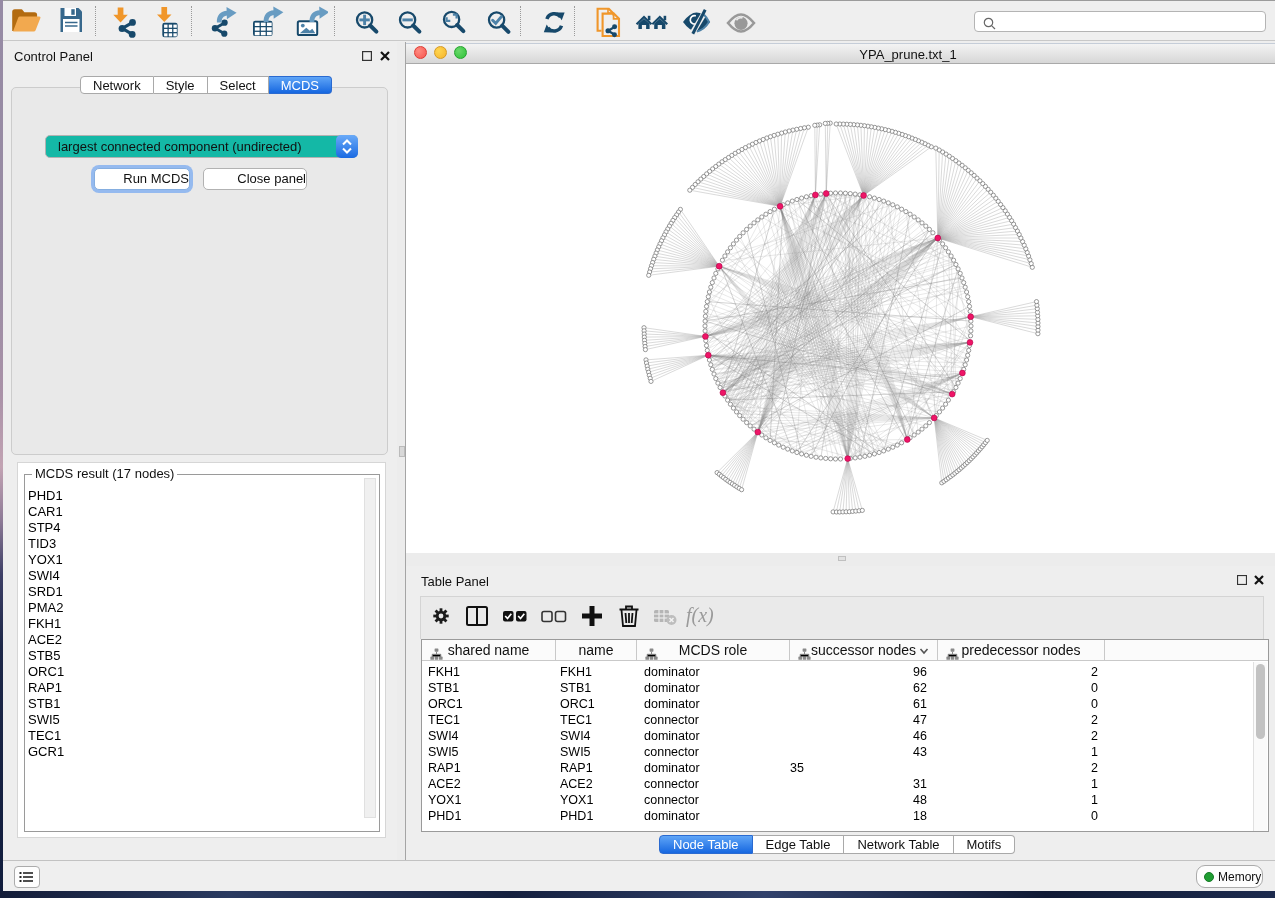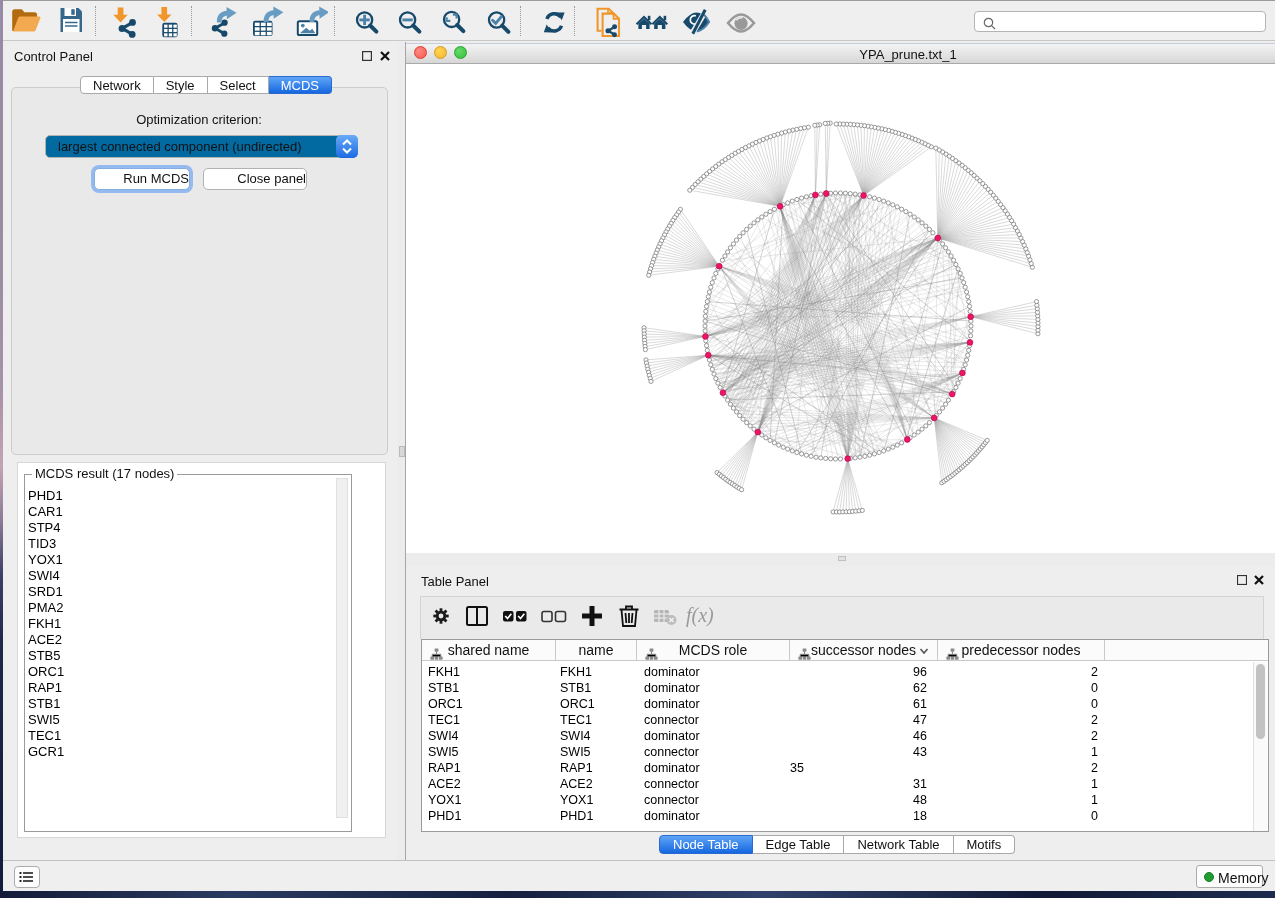--- a/index.html
+++ b/index.html
@@ -27,30 +27,30 @@
 .wbtn { position:absolute; top:9px; width:10px; height:10px; }
 #tabs { position:absolute; left:77px; top:34px; height:18px; display:flex; }
 .tab { height:18px; line-height:17px; font-size:13px; color:#111; background:#fff;
   border:1px solid #a9a9a9; border-left:none; padding:0 12px; }
 .tab.first { border-left:1px solid #a9a9a9; border-radius:4px 0 0 4px; }
 .tab.last { border-radius:0 4px 4px 0; }
 .tab.sel { background:linear-gradient(#5fa5f7,#1667e0); color:#fff; border-color:#2a6ad0; }
 #cpbox { position:absolute; left:8px; top:45px; width:377px; height:368px; background:#e9e9e9;
   border:1px solid #cccccc; border-radius:5px; }
 #optlabel { position:absolute; left:6px; top:70px; width:380px; text-align:center; font-size:13px; color:#111; }
-#combo { position:absolute; left:42px; top:93px; width:313px; height:23px; background:#0369a1;
+#combo { position:absolute; left:42px; top:93px; width:313px; height:23px; background:#14b8a6;
   border:1px solid #b2b2b2; border-radius:5px; font-size:13px; color:#111; line-height:21px; padding-left:12px; }
 #combo .step { position:absolute; right:-1px; top:-1px; width:22px; height:23px; border-radius:5px;
   background:linear-gradient(#6aaaf8,#1a6ae2); }
 .btn { position:absolute; top:126px; height:22px; background:#fff; border:1px solid #b2b2b2;
   border-radius:5px; font-size:13px; color:#111; text-align:right; line-height:20px; }
 #runbtn { left:91px; width:96px; box-shadow:0 0 0 3px rgba(120,170,240,.75); border-color:#85aee0; }
 #closebtn { left:200px; width:104px; }
 #mcdswrap { position:absolute; left:14px; top:420px; width:369px; height:376px; background:#fff; border:1px solid #d6d6d6; }
-#mcdsgroup { position:absolute; left:6px; top:11px; width:328px; height:358px; border:1px solid #9a9a9a; }
+#mcdsgroup { position:absolute; left:6px; top:11px; width:356px; height:358px; border:1px solid #9a9a9a; }
 #mcdslabel { position:absolute; left:7px; top:-9px; background:#fff; padding:0 3px; font-size:13px; color:#111; }
 #mcdslist { position:absolute; left:3px; top:13px; font-size:13px; color:#000; line-height:16px; }
 #mcdssb { position:absolute; right:3px; top:3px; width:12px; height:340px; background:#f0f0f0; border:1px solid #e0e0e0; }
 
 
 #vsplit { position:absolute; left:394px; top:42px; width:9px; height:818px; background:#ececec; border-right:1px solid #a5a5a5; }
 #vhandle { position:absolute; left:2px; top:404px; width:6px; height:11px; background:#d8d8d8; border:1px solid #bbb; }
 #hsplit { position:absolute; left:403px; top:553px; width:869px; height:13px; background:#ececec; }
 #hhandle { position:absolute; left:432px; top:3px; width:8px; height:5px; background:#e2e2e2; border:1px solid #c0c0c0; }
 
@@ -78,22 +78,22 @@
 #tsb .thumb { position:absolute; left:2px; top:2px; width:9px; height:75px; background:#c2c2c2; border-radius:5px; }
 #btabs { position:absolute; left:253px; top:269px; height:19px; display:flex; }
 .btab { height:19px; line-height:18px; font-size:13px; color:#111; background:#fff; border:1px solid #a9a9a9; border-left:none; padding:0 13px; }
 .btab.first { border-left:1px solid #a9a9a9; border-radius:4px 0 0 4px; }
 .btab.last { border-radius:0 4px 4px 0; }
 .btab.sel { background:linear-gradient(#5fa5f7,#1667e0); color:#fff; border-color:#2a6ad0; }
 
 
 #status { position:absolute; left:0; top:860px; width:1272px; height:31px; background:#efefef; border-top:1px solid #c2c2c2; }
 #listbtn { position:absolute; left:11px; top:5px; width:26px; height:22px; background:#fdfdfd; border:1px solid #ababab; border-radius:4px; }
-#membtn { position:absolute; right:12px; top:4px; width:67px; height:23px; background:#fdfdfd; border:1px solid #ababab; border-radius:3px;
-  font-size:14px; color:#111; }
+#membtn { position:absolute; right:12px; top:4px; width:67px; height:23px; background:#fdfdfd; border:1px solid #ababab; border-radius:9px;
+  font-size:12px; color:#111; }
 #membtn .dot { position:absolute; left:7px; top:6px; width:10px; height:10px; border-radius:50%; background:#1f9d32; border:1px solid #157a25; }
 #membtn .lbl { position:absolute; left:21px; top:4px; }
 </style>
 </head>
 <body>
 <div id="wall"></div>
 <div id="wallb"></div>
 <div id="app">
 
 <div id="toolbar">
@@ -272,21 +272,20 @@
   <svg class="wbtn" style="left:377px" width="10" height="10">
         <path d="M1 1 L9 9 M9 1 L1 9" stroke="#111" stroke-width="2.2"></path>
       </svg>
   <div id="cpbox"></div>
   <div id="tabs">
     <div class="tab first">Network</div>
         <div class="tab">Style</div>
         <div class="tab">Select</div>
         <div class="tab sel last">MCDS</div>
   </div>
-  <div id="optlabel">Optimization criterion:</div>
   <div id="combo">largest connected component (undirected)
     <div class="step"><svg width="22" height="23" viewBox="0 0 22 23">
             <path d="M7 9.5 L11 5.5 L15 9.5" fill="none" stroke="#fff" stroke-width="2"></path>
             <path d="M7 13.5 L11 17.5 L15 13.5" fill="none" stroke="#fff" stroke-width="2"></path>
           </svg></div>
   </div>
   <div class="btn" id="runbtn">Run MCDS</div>
   <div class="btn" id="closebtn">Close panel</div>
   <div id="mcdswrap">
     <div id="mcdsgroup">

